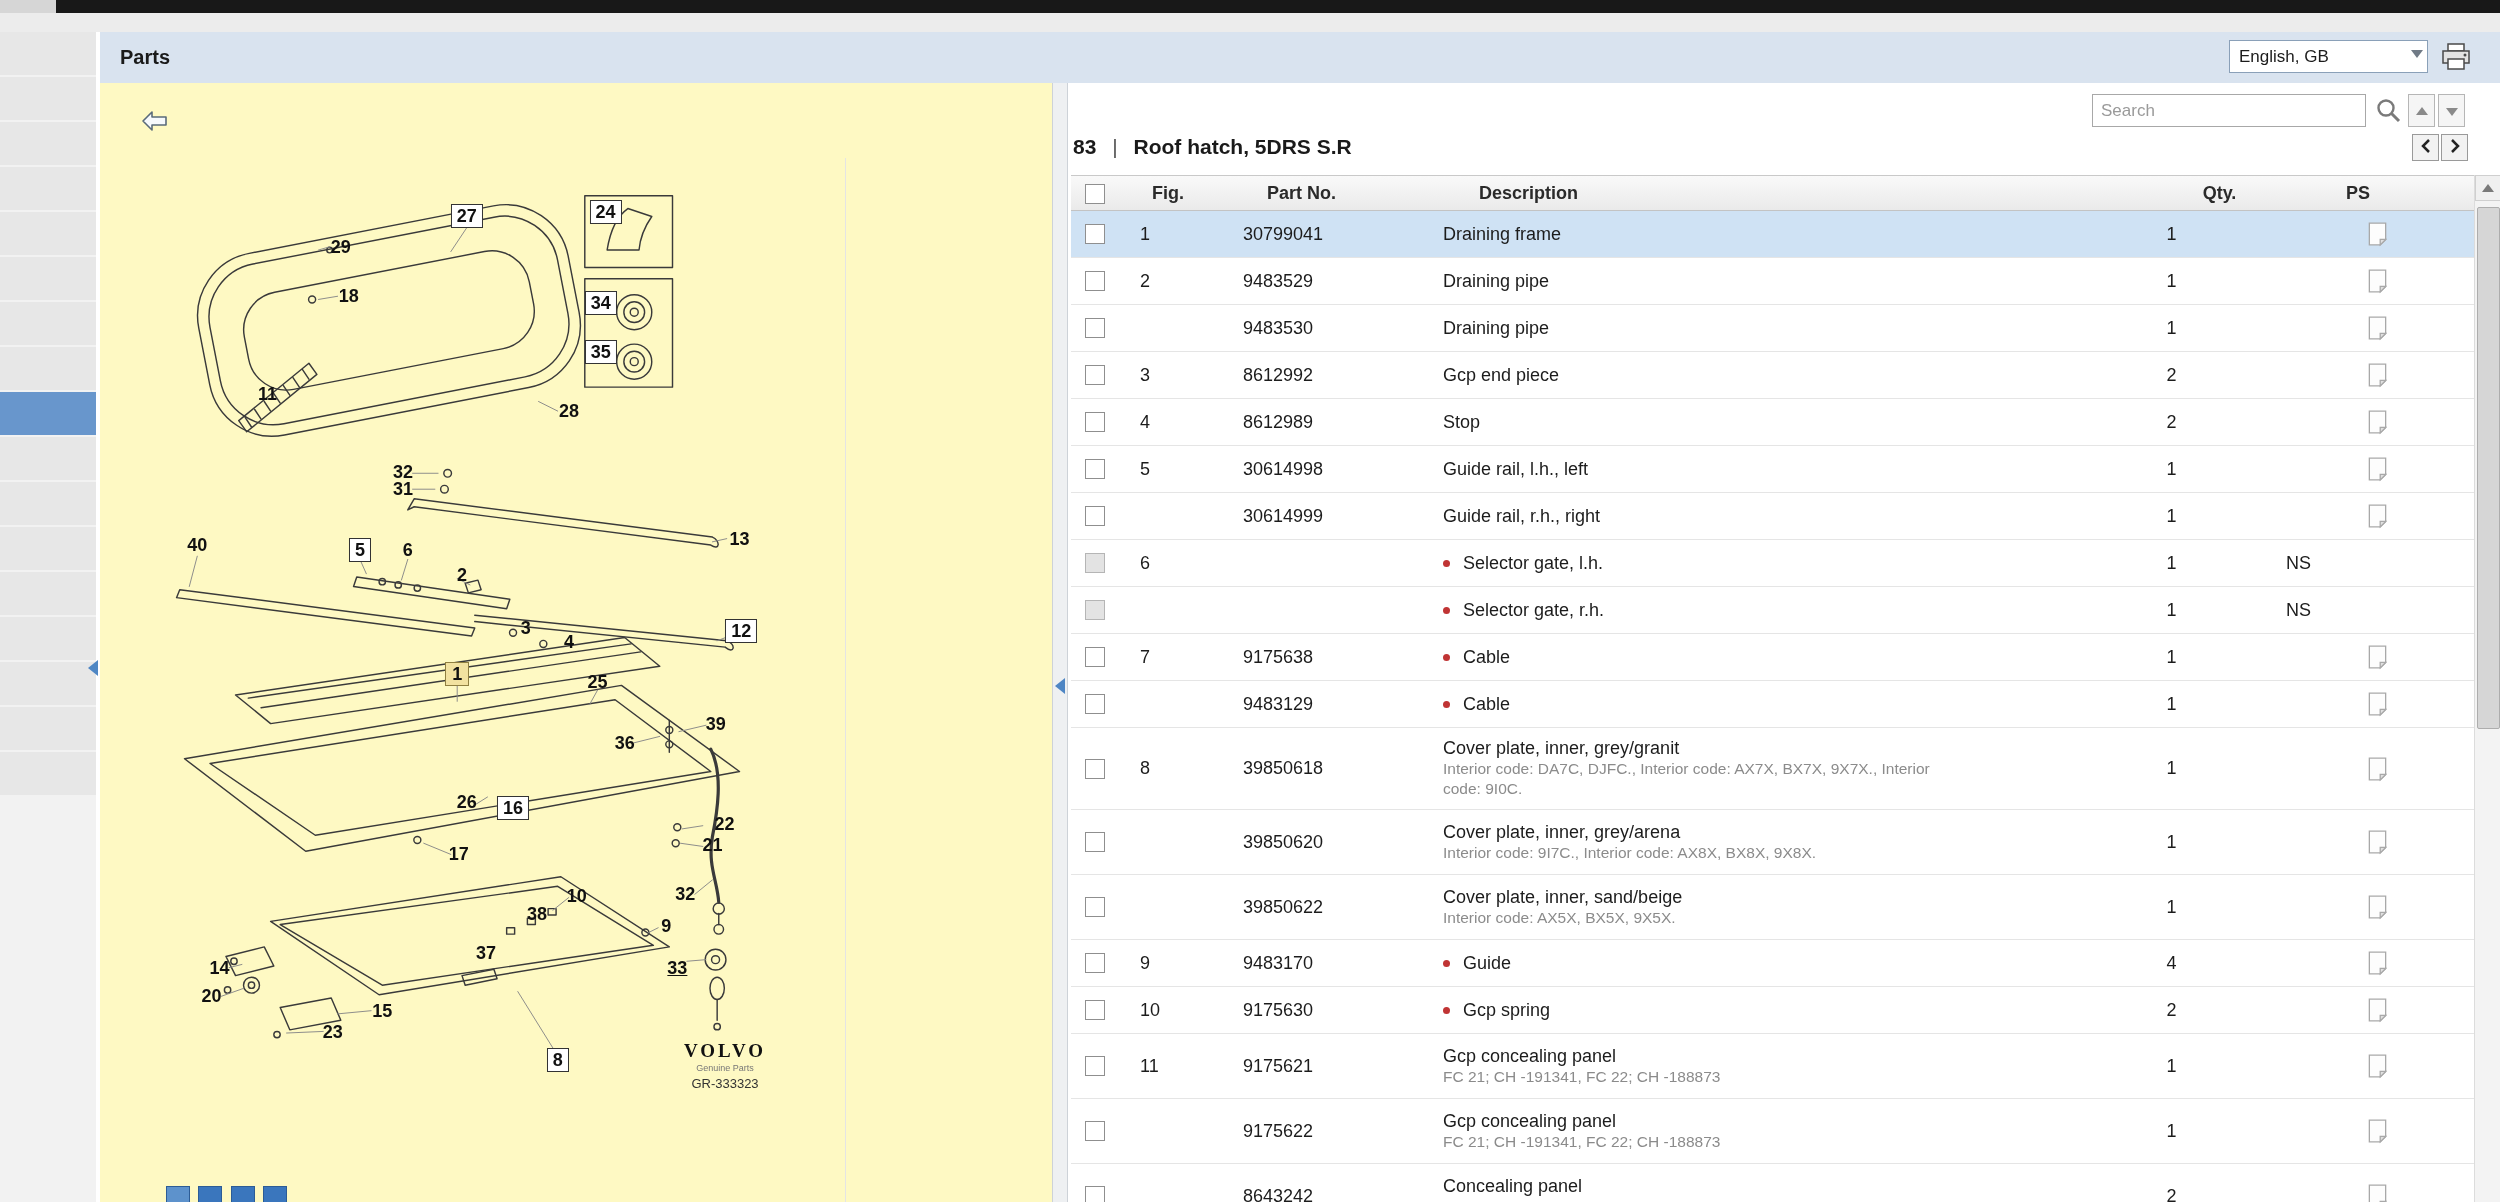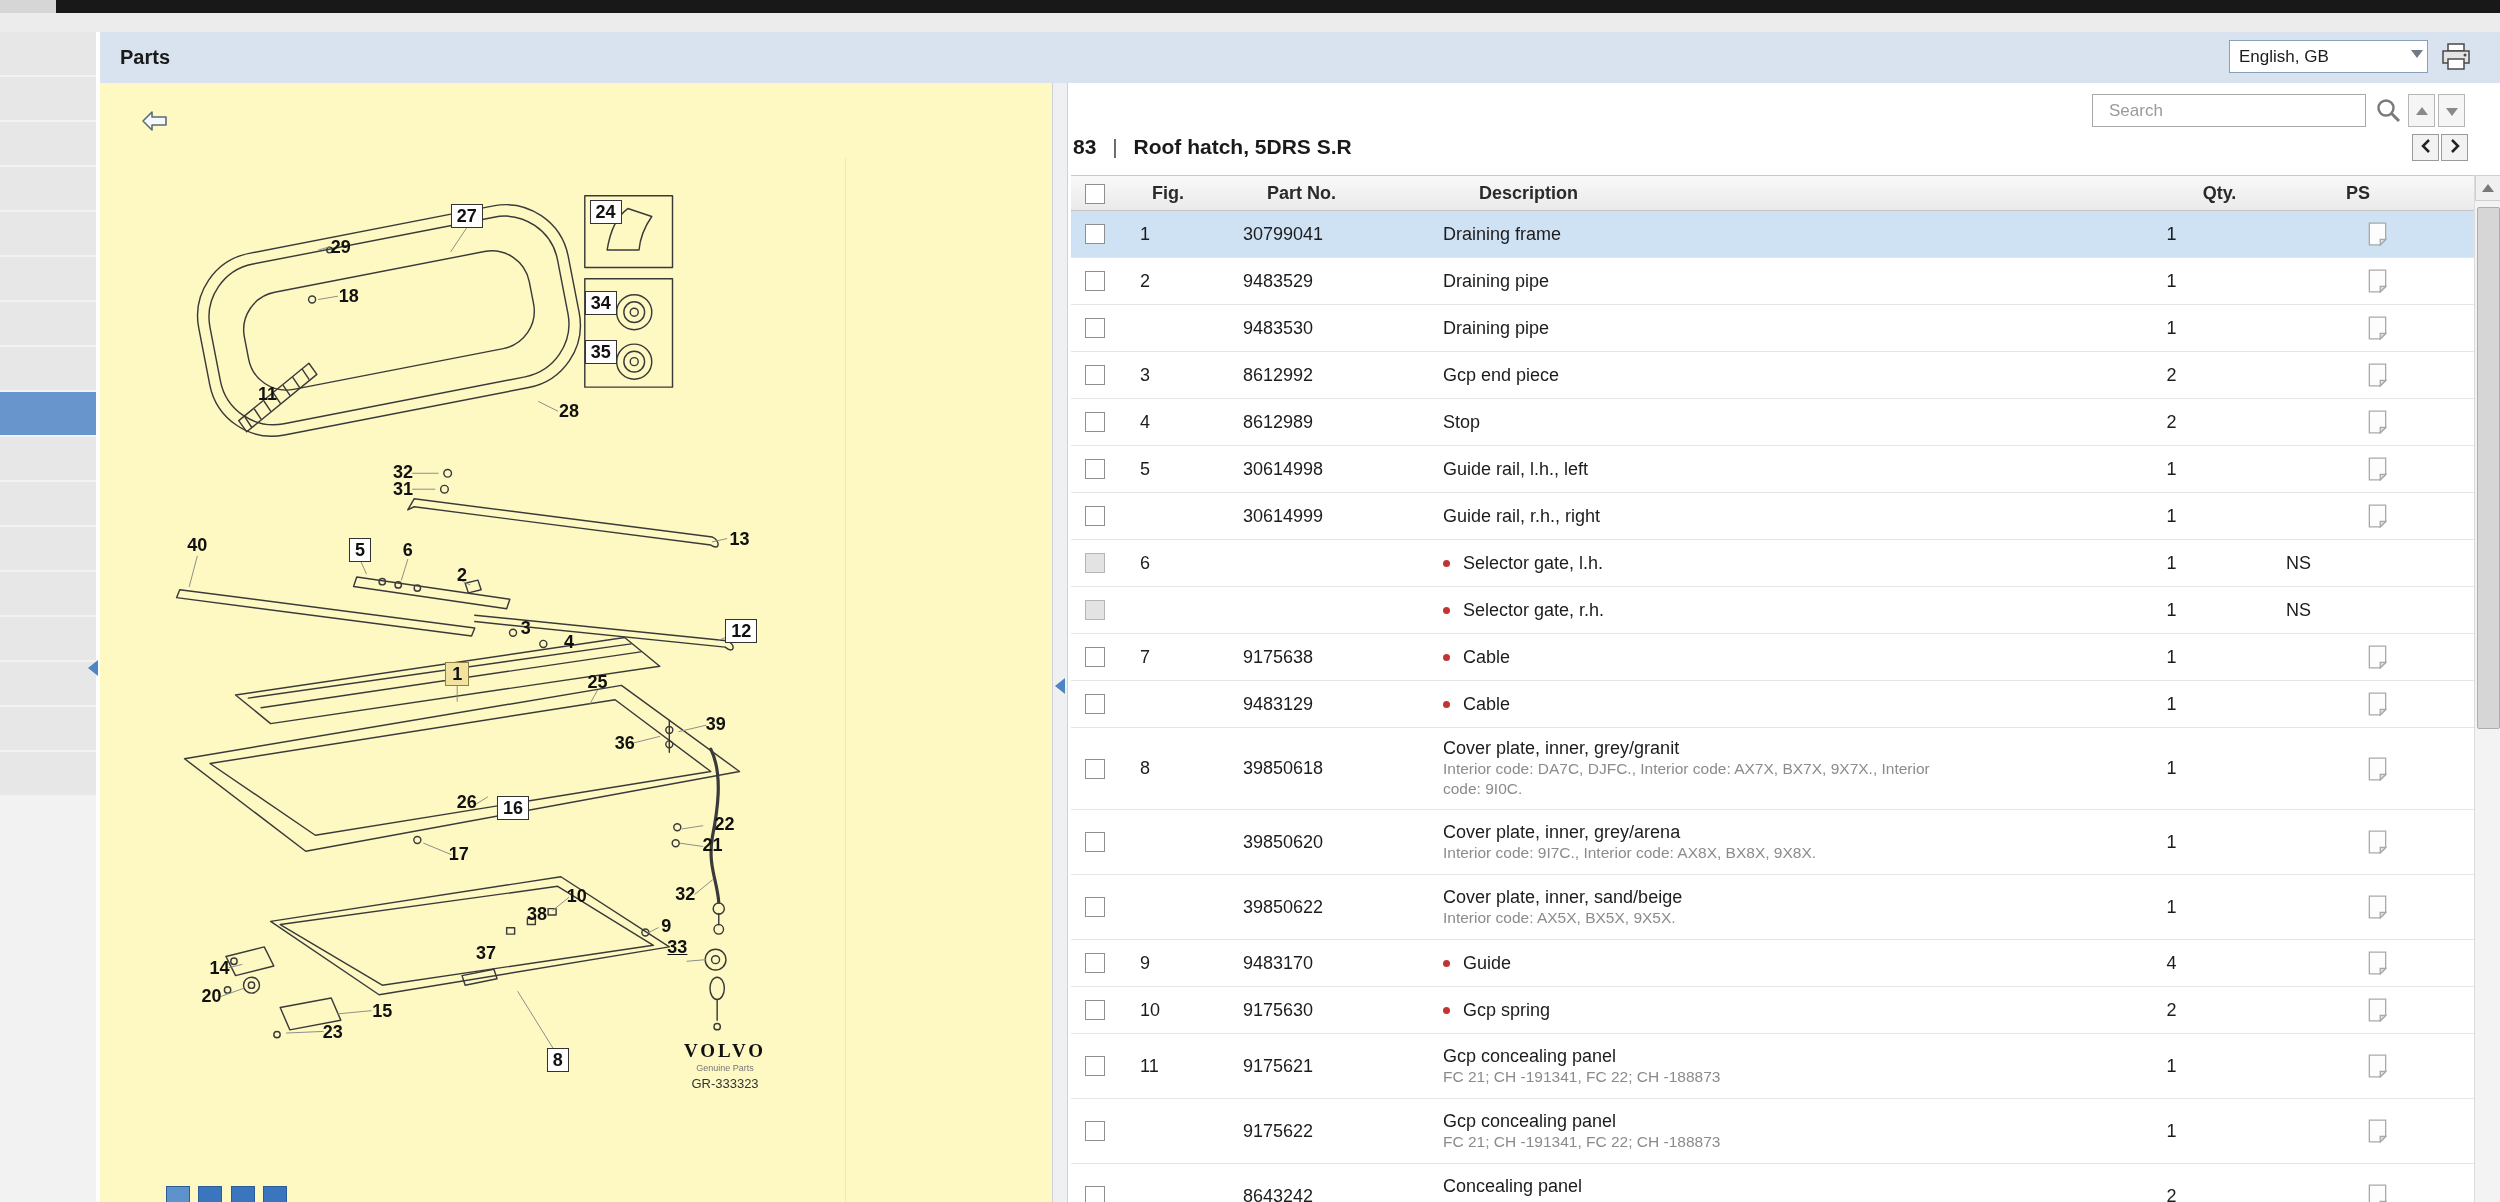--- a/index.html
+++ b/index.html
@@ -48,21 +48,21 @@
      margin-right:4px;vertical-align:top;cursor:pointer;}
   .pager .pg.first{background:#5d92cc;}
 
   
   .splitter{position:absolute;left:1052px;top:83px;width:16px;height:1119px;background:#eef0f2;
      border-left:1px solid #cdd2d8;border-right:1px solid #cdd2d8;box-sizing:border-box;}
 
   
   .right-panel{position:absolute;left:1068px;top:83px;width:1432px;height:1119px;background:#fff;}
   .search-input{position:absolute;left:1024px;top:11px;width:274px;height:33px;border:1px solid #a8a8a8;
-     font-size:17px;padding:0 16px;box-sizing:border-box;color:#1d4ed8;font-family:"Liberation Sans",sans-serif;}
+     font-size:17px;padding:0 8px;box-sizing:border-box;color:#1d4ed8;font-family:"Liberation Sans",sans-serif;}
   .search-input::placeholder{color:#9a9a9a;}
   .search-btn{position:absolute;left:1304px;top:13px;width:32px;height:30px;cursor:pointer;background:none;border:none;padding:0;}
   .mini-btn{position:absolute;top:11px;width:27px;height:33px;background:#f5f5f5;border:1px solid #b6b6b6;
      box-sizing:border-box;cursor:pointer;}
   .mini-btn .tri-up{margin:12px auto 0;width:0;height:0;border-left:6px solid transparent;
      border-right:6px solid transparent;border-bottom:8px solid #8a8a8a;}
   .mini-btn .tri-down{margin:13px auto 0;width:0;height:0;border-left:6px solid transparent;
      border-right:6px solid transparent;border-top:8px solid #8a8a8a;}
   .section-title{position:absolute;left:5px;top:52px;font-size:21px;color:#1a1a1a;}
   .section-title .code{font-weight:bold;}
@@ -301,21 +301,21 @@
         <span class="callout plain" style="left: 307.835px; top: 618.86px;">26</span>
         <span class="callout boxed" style="left: 354.09px; top: 625.24px;">16</span>
         <span class="callout plain" style="left: 553.465px; top: 641.19px; margin-left: 12px;">22</span>
         <span class="callout plain" style="left: 553.465px; top: 661.925px;">21</span>
         <span class="callout plain" style="left: 299.86px; top: 671.495px;">17</span>
         <span class="callout plain" style="left: 417.89px; top: 712.965px;">10</span>
         <span class="callout plain" style="left: 526.35px; top: 711.37px;">32</span>
         <span class="callout plain" style="left: 378.015px; top: 730.51px;">38</span>
         <span class="callout plain" style="left: 326.975px; top: 730px; margin-top: 40px;">37</span>
         <span class="callout plain" style="left: 507.21px; top: 743.27px;">9</span>
-        <span class="callout plain" style="left: 518.375px; top: 764px; text-decoration: underline;">33</span>
+        <span class="callout plain" style="left: 518.375px; top: 785px; text-decoration: underline;">33</span>
         <span class="callout plain" style="left: 60.61px; top: 784.74px;">14</span>
         <span class="callout plain" style="left: 52.635px; top: 813.45px;">20</span>
         <span class="callout plain" style="left: 223.3px; top: 827.805px;">15</span>
         <span class="callout plain" style="left: 173.855px; top: 848.54px;">23</span>
         <span class="callout boxed" style="left: 398.75px; top: 877.25px;">8</span>
       </div>
     <div class="logo-block" style="left:566px;top:882px;">
       <div class="logo-name">VOLVO</div>
       <div class="logo-sub">Genuine Parts</div>
       <div class="logo-code">GR-333323</div>

